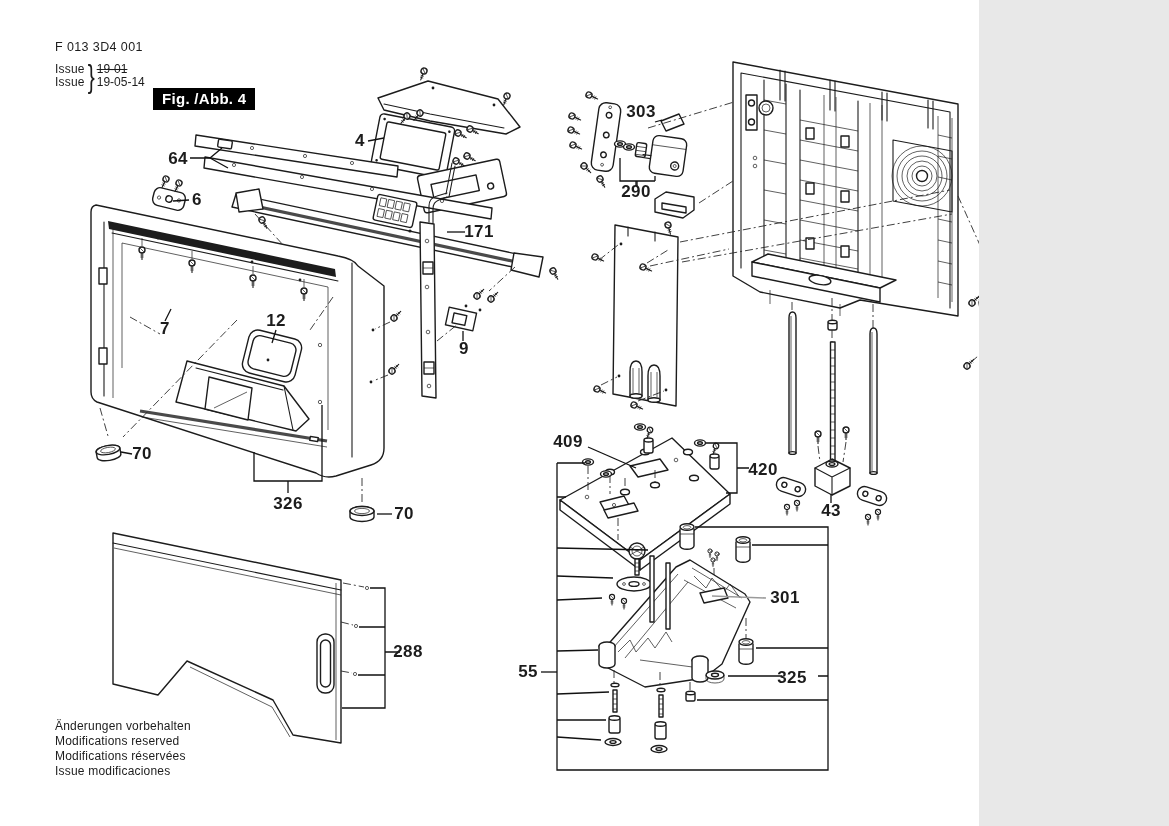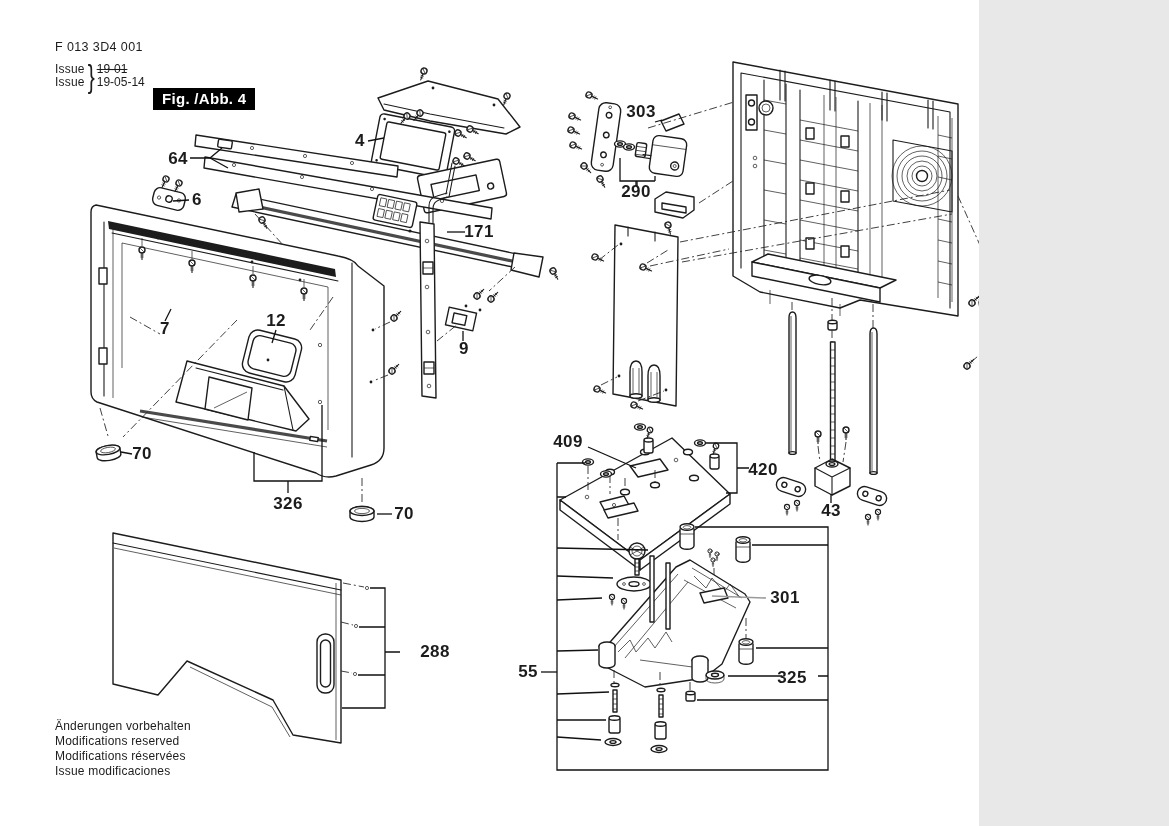--- a/index.html
+++ b/index.html
@@ -659,21 +659,21 @@
       <div class="part-label" style="left: 360px; top: 141px;">4</div>
       <div class="part-label" style="left: 178px; top: 159px;">64</div>
       <div class="part-label" style="left: 197px; top: 200px;">6</div>
       <div class="part-label" style="left: 479px; top: 232px;">171</div>
       <div class="part-label" style="left: 165px; top: 329px;">7</div>
       <div class="part-label" style="left: 276px; top: 321px;">12</div>
       <div class="part-label" style="left: 464px; top: 349px;">9</div>
       <div class="part-label" style="left: 142px; top: 454px;">70</div>
       <div class="part-label" style="left: 288px; top: 504px;">326</div>
       <div class="part-label" style="left: 404px; top: 514px;">70</div>
-      <div class="part-label" style="left: 435px; top: 652px;">288</div>
+      <div class="part-label" style="left: 408px; top: 652px;">288</div>
       <div class="part-label" style="left: 641px; top: 112px;">303</div>
       <div class="part-label" style="left: 636px; top: 192px;">290</div>
       <div class="part-label" style="left: 568px; top: 442px;">409</div>
       <div class="part-label" style="left: 763px; top: 470px;">420</div>
       <div class="part-label" style="left: 831px; top: 511px;">43</div>
       <div class="part-label" style="left: 1098px; top: 341px;">229</div>
       <div class="part-label" style="left: 785px; top: 598px;">301</div>
       <div class="part-label" style="left: 792px; top: 678px;">325</div>
       <div class="part-label" style="left: 528px; top: 672px;">55</div>
     </div>

